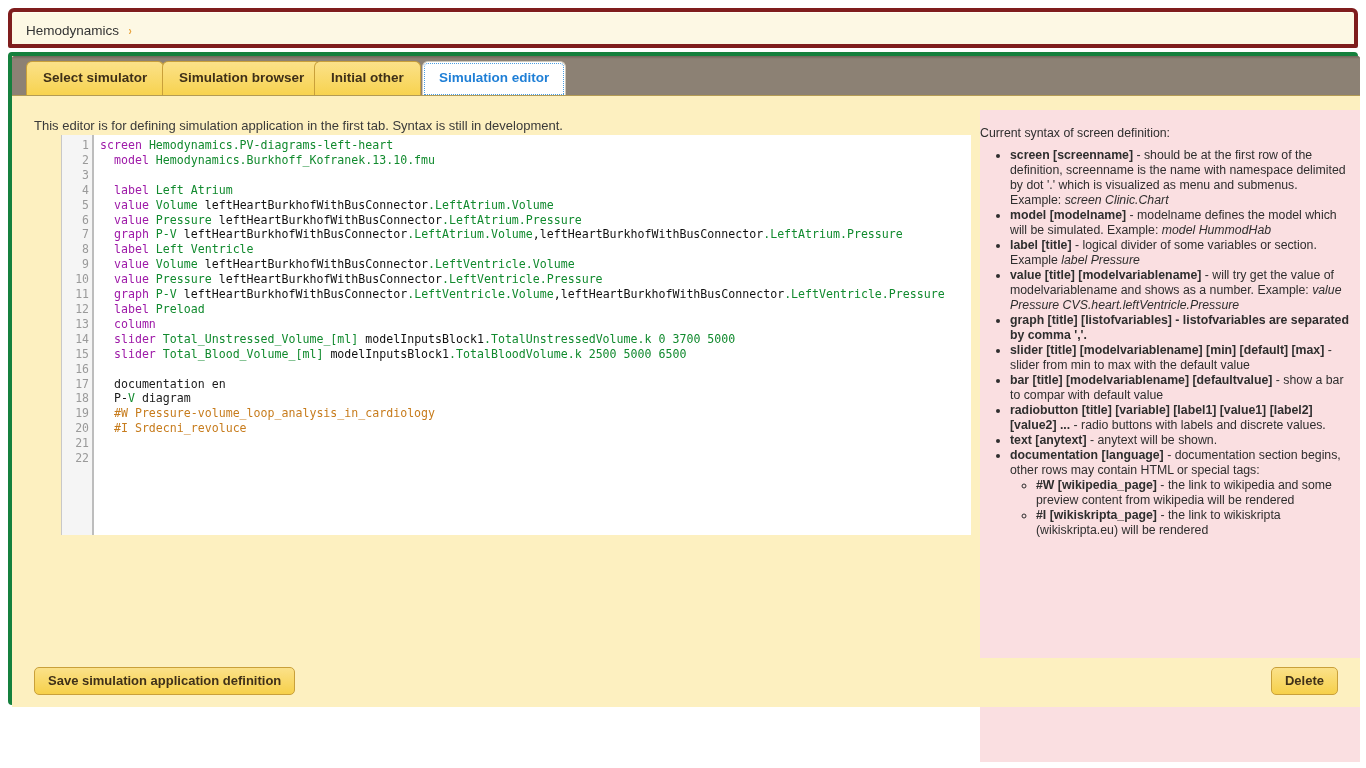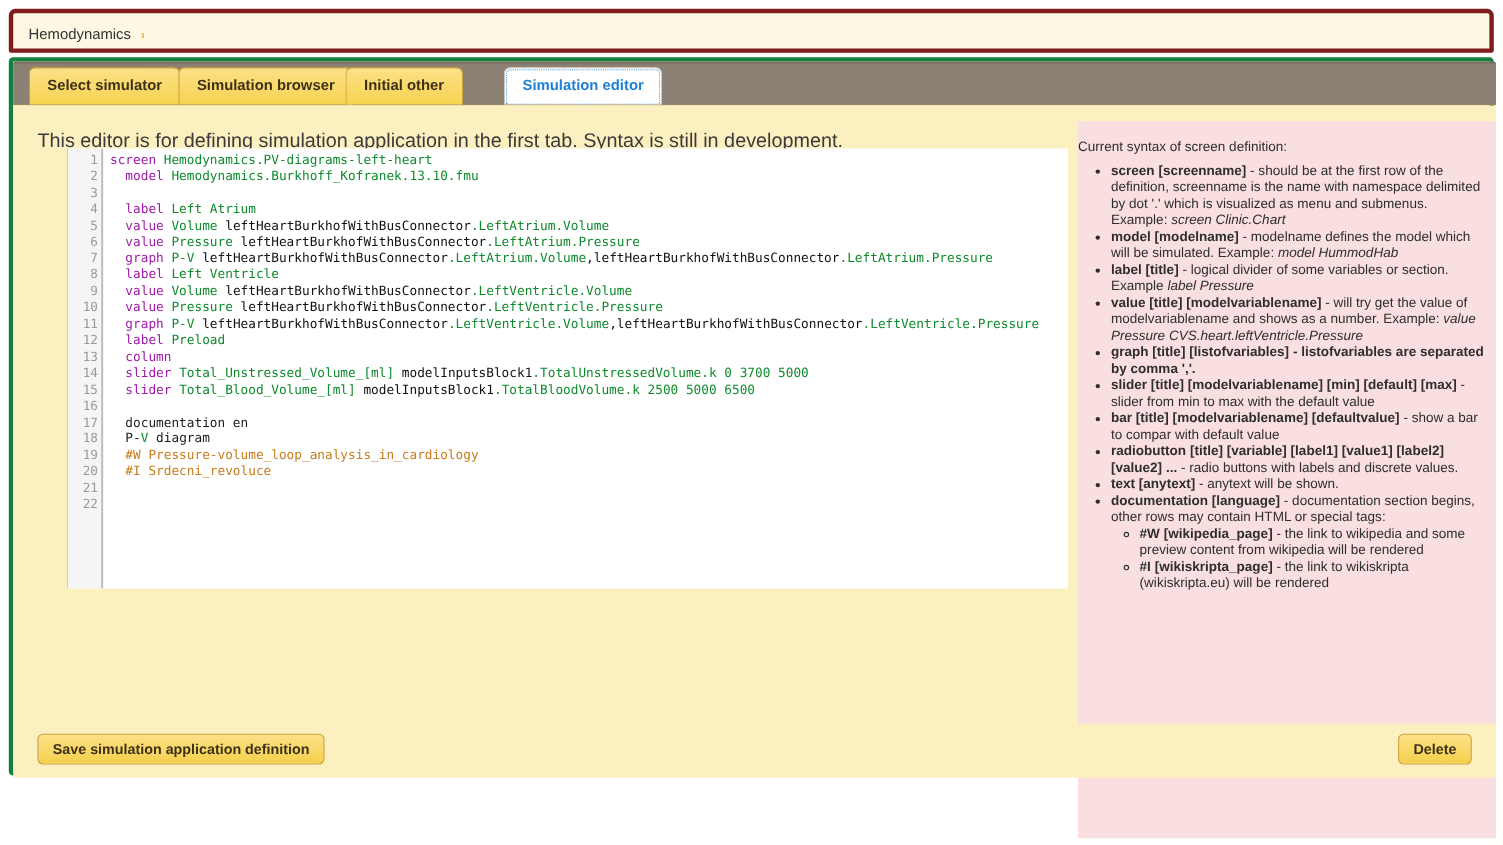--- a/index.html
+++ b/index.html
@@ -93,21 +93,21 @@
   
   #content-body {
     position: absolute;
     left: 0; top: 40px;
     width: 1348px; height: 562px;
     background: #fdf0c0;
   }
   #editor-hint {
     position: absolute;
     left: 22px; top: 22px;
-    font-size: 18px;
+    font-size: 13px;
     color: #3a3a3a;
     white-space: nowrap;
   }
 
   
   #code-editor {
     position: absolute;
     left: 49px; top: 39px;
     width: 910px; height: 400px;
     background: #ffffff;
@@ -222,21 +222,21 @@
     <span class="crumb-arrow">›</span>
   </div>
 </div>
 
 <div id="tab-panel">
 
   <div id="tab-strip">
     <div class="tab" style="left:14px;">Select simulator</div>
     <div class="tab" style="left:150px;text-align:center;">Simulation browser</div>
     <div class="tab" style="left:302px;">Initial other</div>
-    <div class="tab active" style="left:410px;margin-left:36px;">Simulation editor</div>
+    <div class="tab active" style="left:410px;">Simulation editor</div>
   </div>
 
   <div id="content-body">
 
     <div id="editor-hint">This editor is for defining simulation application in the first tab. Syntax is still in development.</div>
 
     <div id="code-editor">
       <div id="gutter">
           <span class="ln">1</span>
           <span class="ln">2</span>

